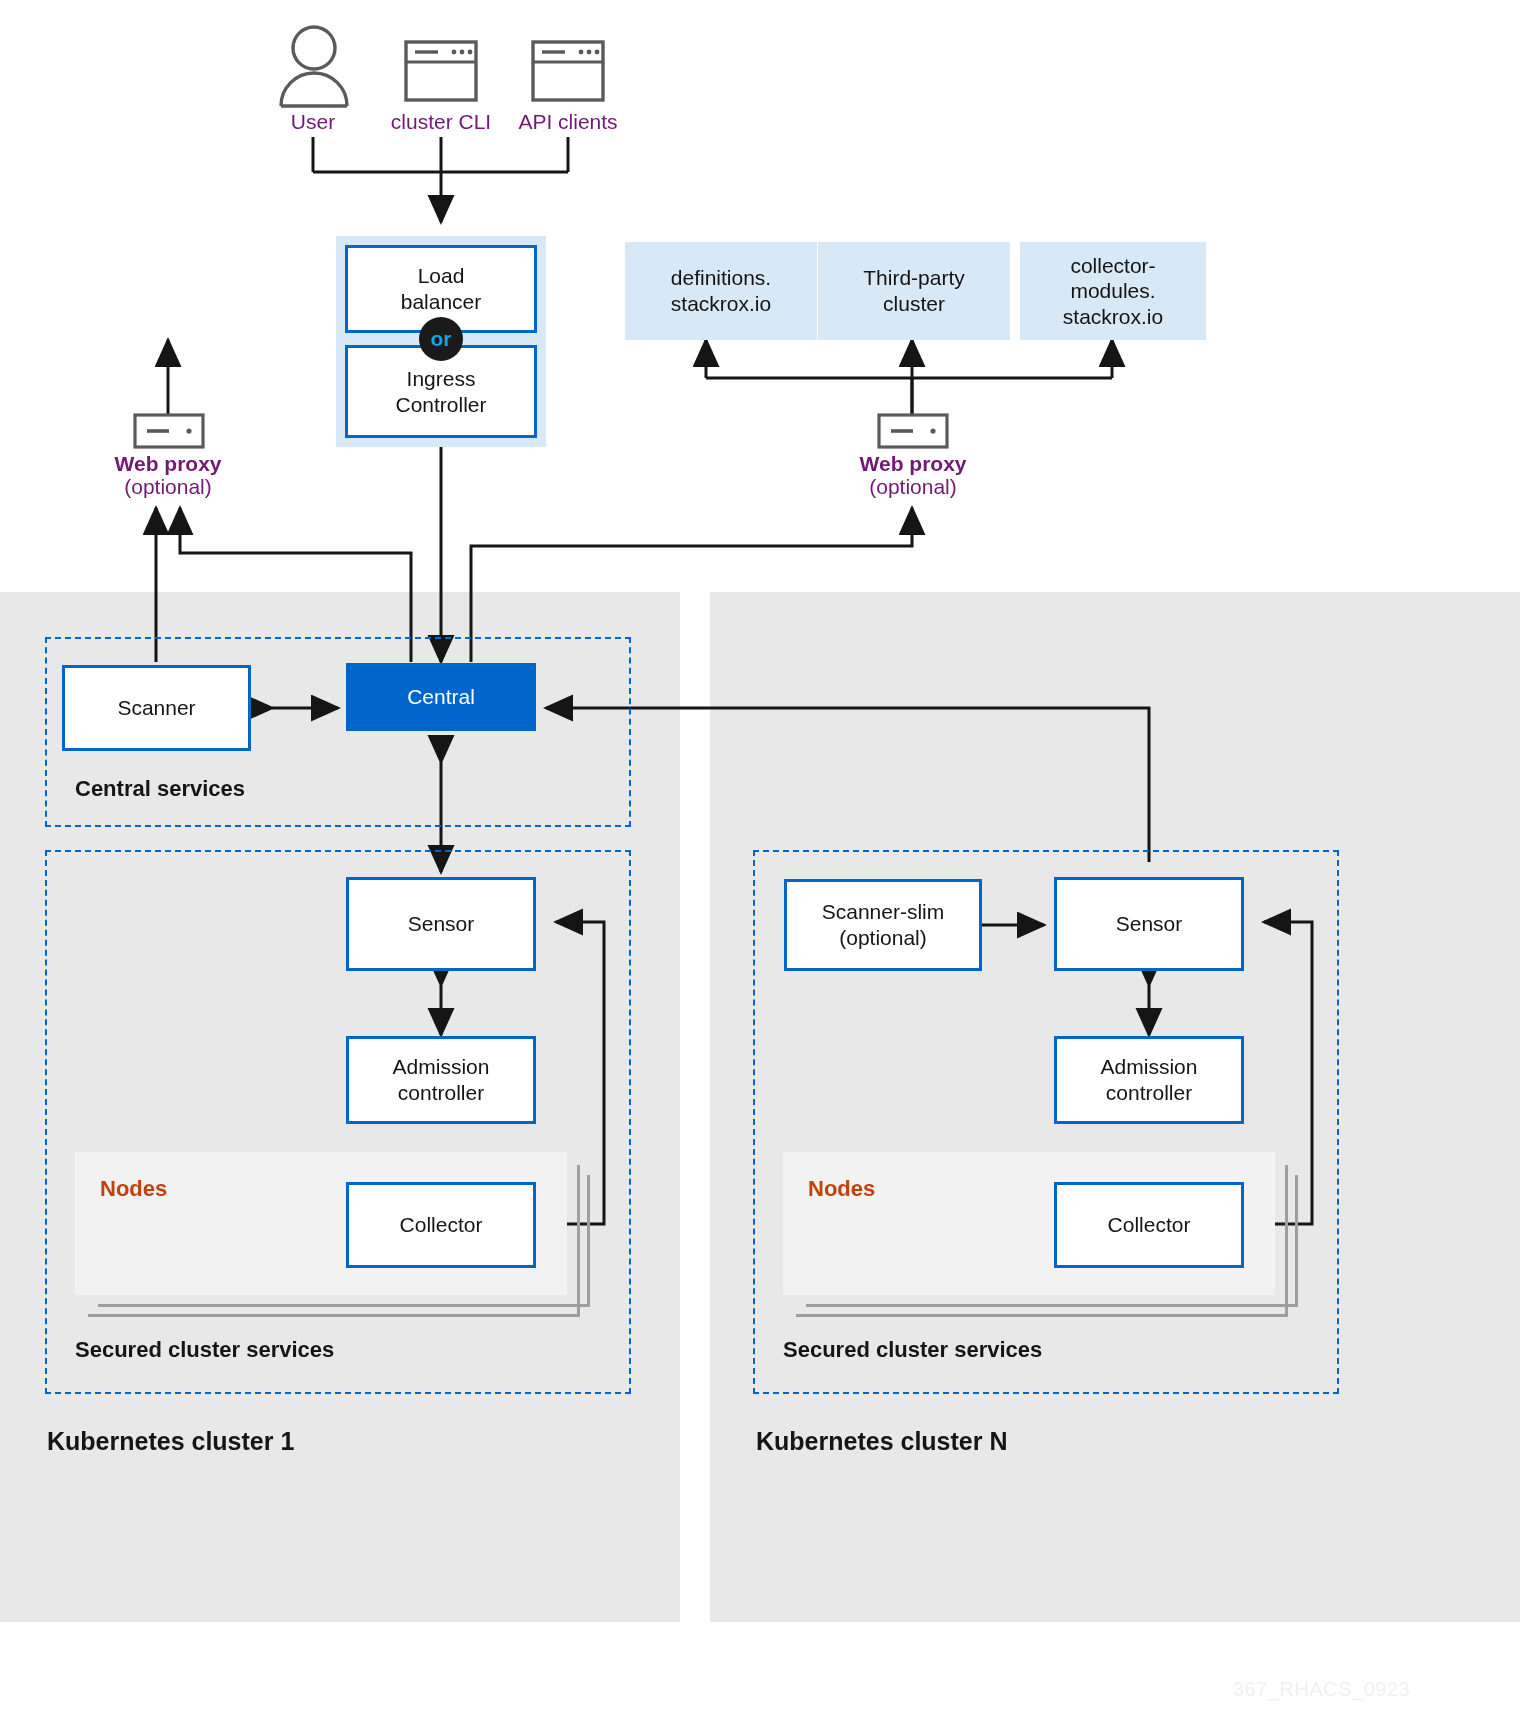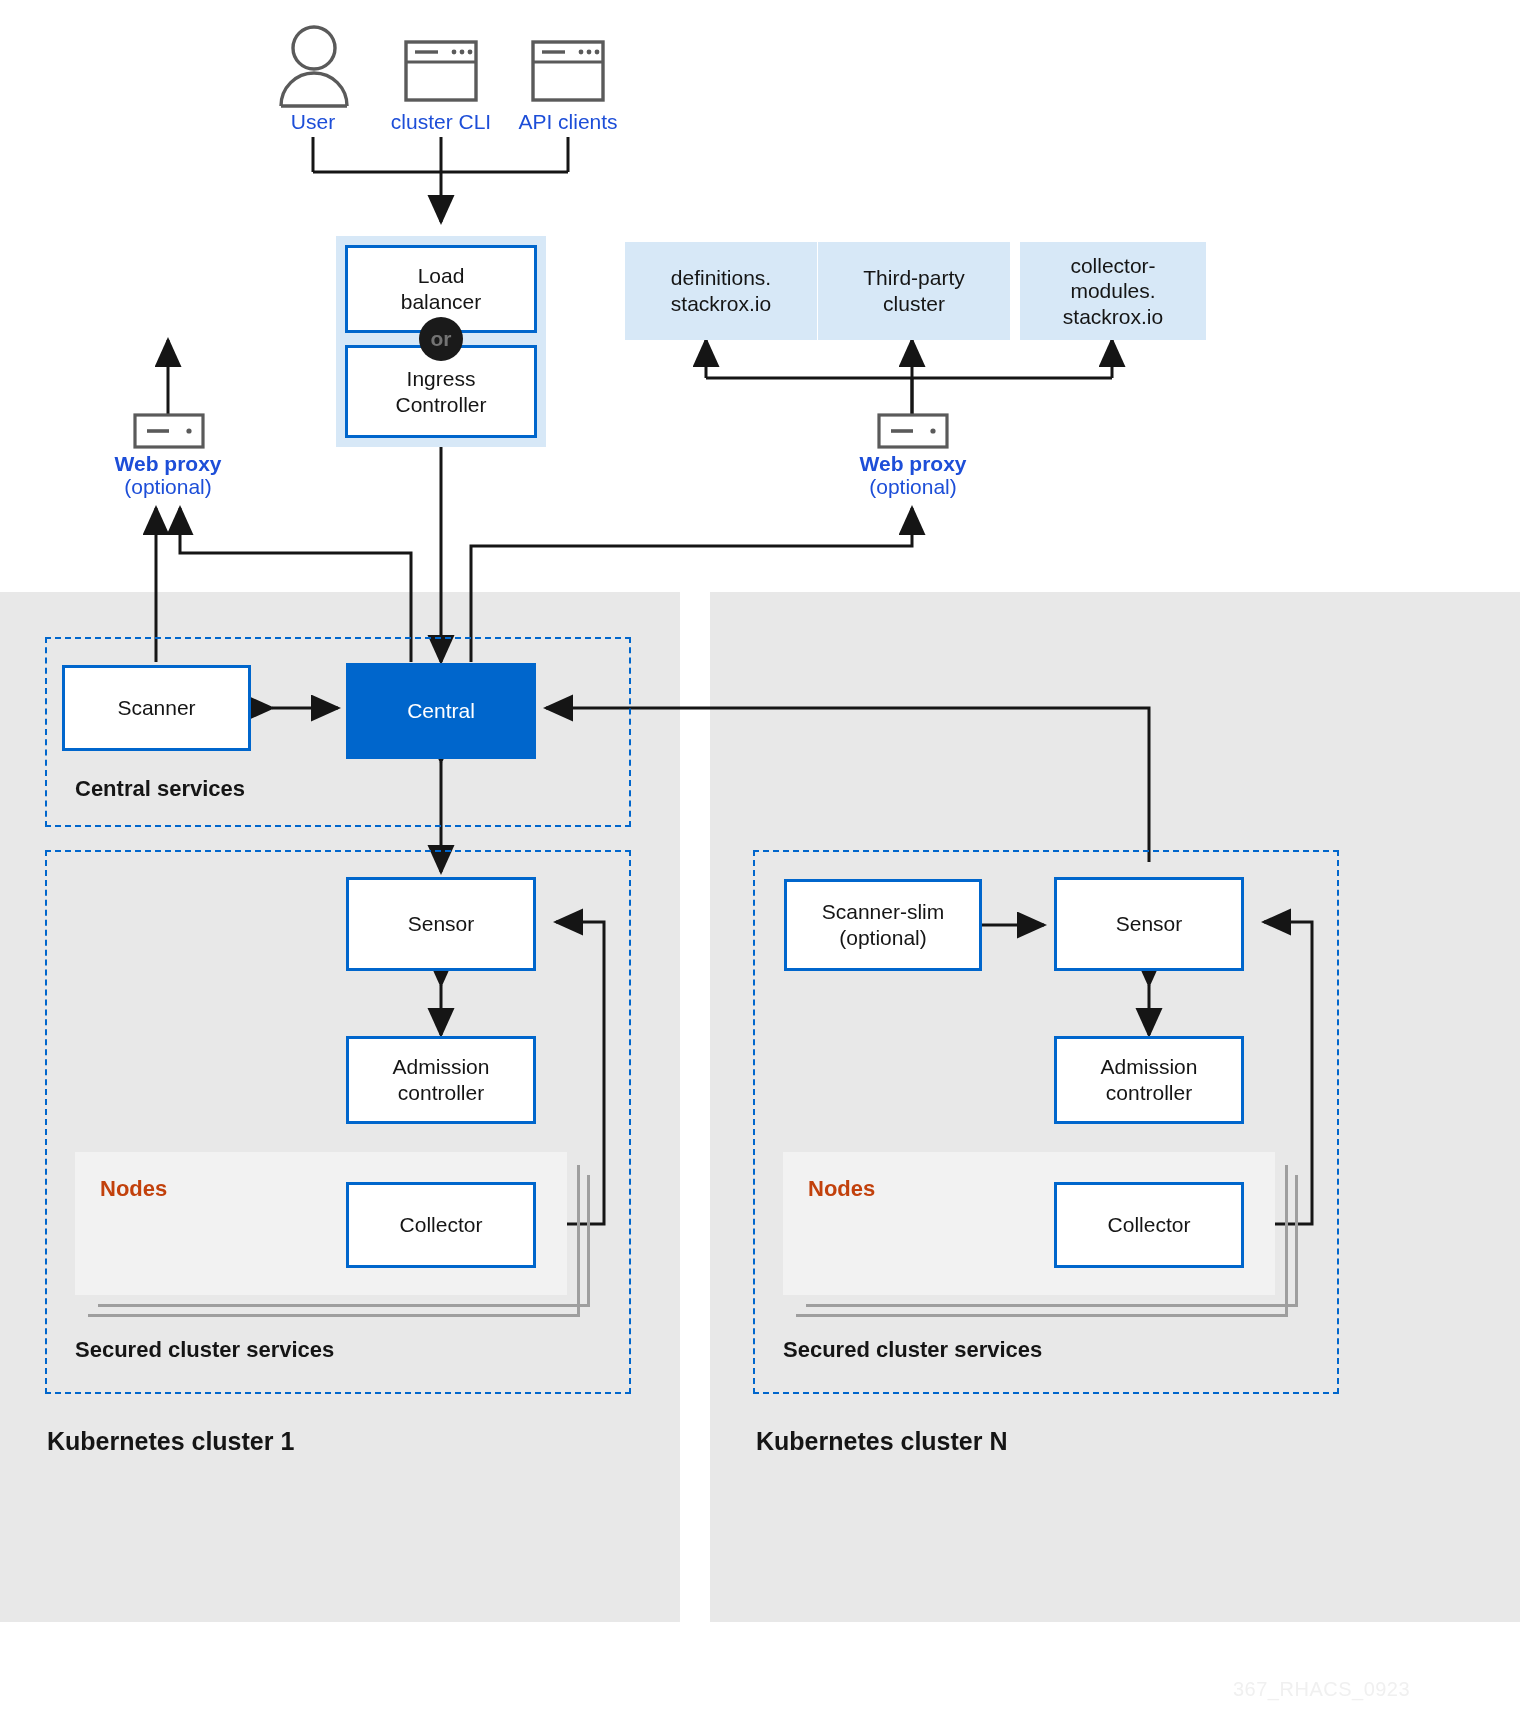--- a/index.html
+++ b/index.html
@@ -56,21 +56,21 @@
   }
   .lb-wrap {
     position: absolute;
     background: #d7e8f7;
   }
   .or-badge {
     position: absolute;
     width: 44px; height: 44px;
     border-radius: 50%;
     background: #1a1a1a;
-    color: #737373;
+    color: #0ea5e9;
     font-weight: bold;
     font-size: 21px;
     display: flex; align-items: center; justify-content: center;
     z-index: 9;
   }
   
   .nodes-panel {
     position: absolute;
     background: #f2f2f2;
   }
@@ -80,21 +80,21 @@
   }
   .nodes-label {
     position: absolute;
     font-weight: bold;
     color: #c2410c;
   }
   
   .icon-label {
     position: absolute;
     text-align: center;
-    color: #1d4ed8;
+    color: #701a75;
     white-space: nowrap;
   }
   .icon-holder { position: absolute; }
   svg.wires {
     position: absolute;
     left: 0; top: 0;
     width: 1520px; height: 1726px;
     pointer-events: none;
   }
   .watermark {
@@ -246,21 +246,21 @@
   </div>
   <div class="icon-label" style="left:833px; top:452px; width:160px; font-size:21px; font-weight:bold;">Web proxy</div>
   <div class="icon-label" style="left:833px; top:475px; width:160px; font-size:21px;">(optional)</div>
 
   <div class="dashed-box" style="left:45px; top:637px; width:586px; height:190px;"></div>
   <div class="region-label" style="left:75px; top:776px; font-size:22px;">Central services</div>
 
   <div class="box box-blue-outline" style="left:62px; top:665px; width:189px; height:86px; font-size:21px;">
     <span>Scanner</span>
   </div>
-  <div class="box box-filled" style="left:346px; top:663px; width:190px; height:96px; font-size:21px;">
+  <div class="box box-filled" style="left:346px; top:663px; width:190px; height:68px; font-size:21px;">
     <span>Central</span>
   </div>
 
   <div class="dashed-box" style="left:45px; top:850px; width:586px; height:544px;"></div>
   <div class="region-label" style="left:75px; top:1337px; font-size:22px;">Secured cluster services</div>
   <div class="region-label" style="left:32px; top:1427px; font-size:25px;margin-left:15px;">Kubernetes cluster 1</div>
 
   <div class="box box-blue-outline" style="left:346px; top:877px; width:190px; height:94px; font-size:21px;">
     <span>Sensor</span>
   </div>

